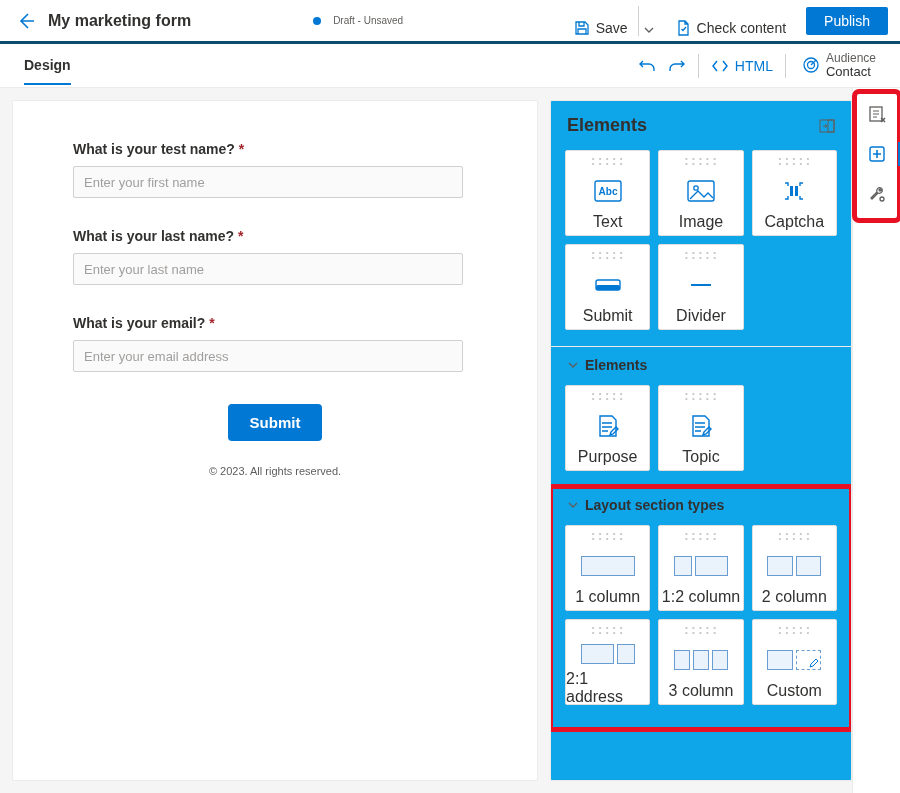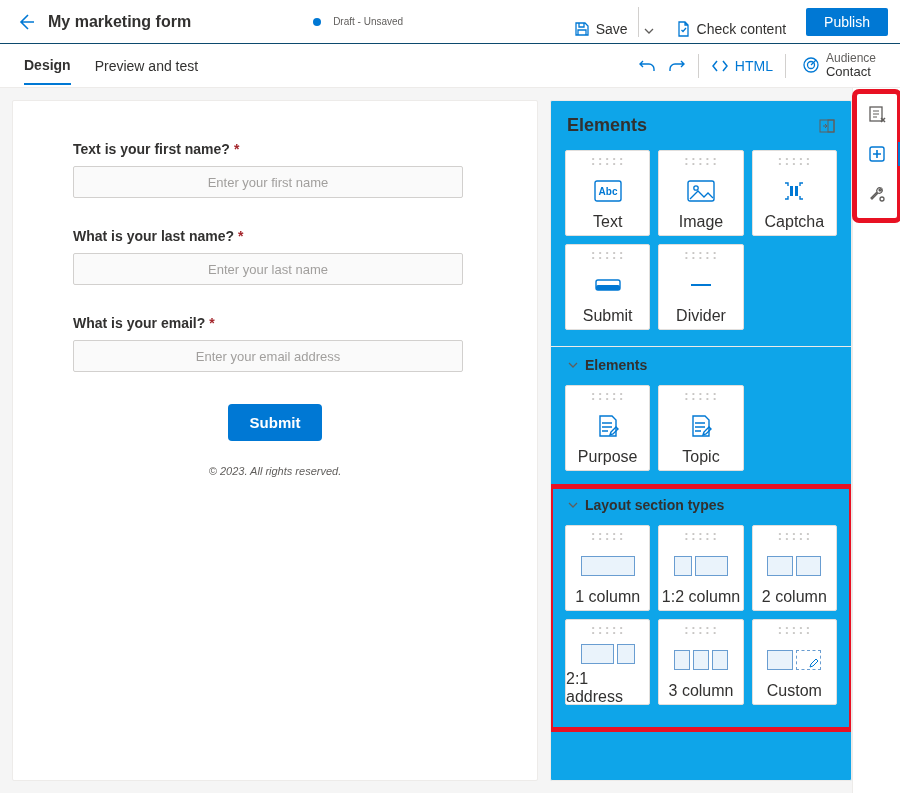--- a/index.html
+++ b/index.html
@@ -1,19 +1,19 @@
 <!DOCTYPE html>
 <html><head>
 <meta charset="utf-8">
 <style>
   * { box-sizing: border-box; margin: 0; padding: 0; }
   body { font-family: "Segoe UI", -apple-system, sans-serif; font-size: 14px; color: #323130; background: #fff; width: 900px; }
 
   
-  .top-bar { display: flex; align-items: center; height: 44px; padding: 0 12px; border-bottom: 1px solid #0c4a6e; }
+  .top-bar { display: flex; align-items: center; height: 44px; padding: 0 12px; border-bottom: 3px solid #0c4a6e; }
   .back-btn { width: 28px; height: 28px; display: flex; align-items: center; justify-content: center; cursor: pointer; color: #0078d4; }
   .title-block { display: flex; align-items: center; gap: 12px; margin-left: 8px; }
   .page-title { font-size: 16px; font-weight: 600; }
   .status-dot { width: 8px; height: 8px; border-radius: 50%; background: #0078d4; margin-left: 110px; }
   .status-text { font-size: 10px; color: #605e5c; }
   .spacer { flex: 1; }
   .cmd-btn { display: flex; align-items: flex-end; gap: 6px; height: 30px; padding: 0 8px; cursor: pointer; font-size: 14px; color: #323130; background: none; border: none; }
   .cmd-btn svg { flex-shrink: 0; }
   .chev-split { padding: 0 4px; border-left: 1px solid #d2d0ce; margin-left: 2px; }
   .publish-btn { background: #0078d4; color: #fff; border: none; padding: 6px 18px; font-size: 14px; border-radius: 2px; cursor: pointer; margin-left: 12px; }
@@ -33,25 +33,25 @@
 
   
   .main { display: flex; background: #f5f5f5; height: 705px; }
 
   
   .canvas-wrap { flex: 1; padding: 12px; }
   .canvas { background: #fff; border: 1px solid #edebe9; border-radius: 2px; height: 100%; padding: 40px 60px; }
   .form-group { margin-bottom: 30px; }
   .form-label { font-weight: 600; font-size: 14px; margin-bottom: 9px; display: block;}
   .req { color: #a4262c; margin-left: 4px; }
-  .form-input { width: 100%; max-width: 390px; height: 32px; border: 1px solid #d2d0ce; border-radius: 2px; padding: 0 10px; font-size: 13px; color: #323130; background: #fafafa; text-align: center;}
+  .form-input { width: 100%; max-width: 390px; height: 32px; border: 1px solid #d2d0ce; border-radius: 2px; padding: 0 10px; font-size: 13px; color: #323130; background: #fafafa;}
   .form-input::placeholder { color: #a19f9d; }
   .submit-wrap { text-align: center; margin-top: 32px; }
   .submit-btn { background: #0078d4; color: #fff; border: none; padding: 10px 22px; font-size: 15px; font-weight: 600; border-radius: 4px; cursor: pointer; }
-  .footer-text { text-align: center; font-size: 11px; color: #605e5c; margin-top: 24px; font-style: italic; }
+  .footer-text { text-align: center; font-size: 11px; color: #605e5c; margin-top: 24px; }
 
   
   .right-panel { width: 302px; background: #0ea5e9; border: 1px solid #edebe9; border-radius: 2px; margin: 12px 0 12px 0; overflow-y: auto;}
   .panel-header { display: flex; align-items: center; justify-content: space-between; padding: 14px 16px 10px 16px; }
   .panel-header h2 { font-size: 18px; font-weight: 700; }
   .group-header { display: flex; align-items: center; gap: 6px; padding: 10px 16px 8px 16px; font-size: 14px; font-weight: 600; cursor: pointer;}
   .el-grid { display: grid; grid-template-columns: repeat(3, 1fr); gap: 8px; padding: 4px 14px 16px 14px; }
   .el-card { border: 1px solid #e1dfdd; border-radius: 2px; height: 86px; display: flex; flex-direction: column; align-items: center; justify-content: flex-start; padding-top: 6px; cursor: grab; background: #fff; font-size: 12px; color: #323130; }
   .grip { color: #c8c6c4; font-size: 8px; letter-spacing: 1px; line-height: 0.6; margin-bottom: 8px; text-align: center;}
   .el-icon { height: 32px; display: flex; align-items: center; justify-content: center; margin-bottom: 6px;}
@@ -107,21 +107,20 @@
     <svg width="16" height="16" viewBox="0 0 16 16">
         <path fill="none" stroke="#0078d4" stroke-width="1.3" d="M4 1h6l3 3v11H4z M10 1v3h3 M6.5 9l1.5 1.5L11 7"></path>
       </svg>
     <span>Check content</span>
   </button>
   <button class="publish-btn">Publish</button>
 </div>
 
 <div class="tab-row">
   <div class="tab active">Design</div>
-  <div class="tab">Preview and test</div>
   <div class="spacer"></div>
   <div class="icon-btn">
     <svg width="18" height="18" viewBox="0 0 18 18">
         <path fill="none" stroke="#0078d4" stroke-width="1.4" d="M5 4 L2 7 L5 10 M2 7 H11 a5 5 0 0 1 5 5 v2"></path>
       </svg>
   </div>
   <div class="icon-btn">
     <svg width="18" height="18" viewBox="0 0 18 18">
         <path fill="none" stroke="#0078d4" stroke-width="1.4" d="M13 4 L16 7 L13 10 M16 7 H7 a5 5 0 0 0 -5 5 v2"></path>
       </svg>
@@ -145,21 +144,21 @@
       <span class="a-value">Contact</span>
     </div>
   </div>
 </div>
 
 <div class="main">
 
   <div class="canvas-wrap">
     <div class="canvas">
       <div class="form-group">
-        <label class="form-label"><span>Text is your first name?</span><span class="req">*</span></label>
+        <label class="form-label"><span>What is your test name?</span><span class="req">*</span></label>
         <input class="form-input" placeholder="Enter your first name" style="">
       </div>
       <div class="form-group">
         <label class="form-label"><span>What is your last name?</span><span class="req">*</span></label>
         <input class="form-input" placeholder="Enter your last name" style="">
       </div>
       <div class="form-group">
         <label class="form-label"><span>What is your email?</span><span class="req">*</span></label>
         <input class="form-input" placeholder="Enter your email address" style="">
       </div>

